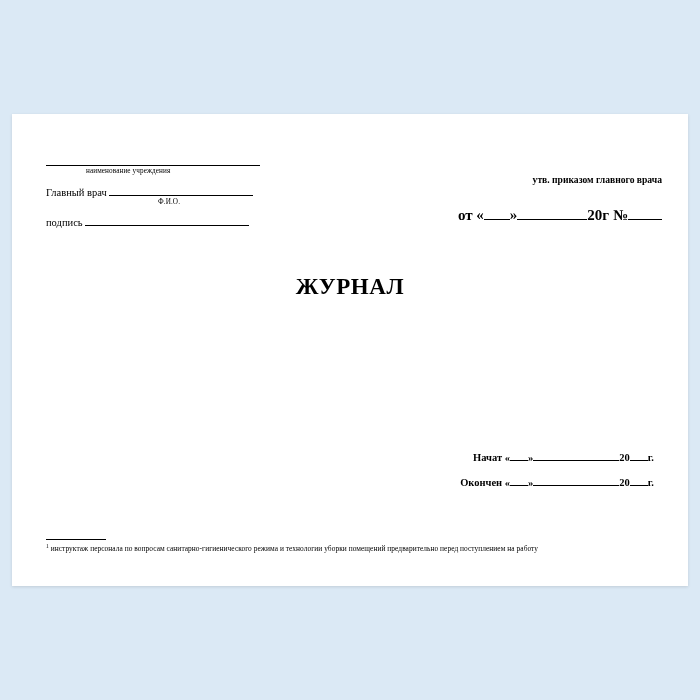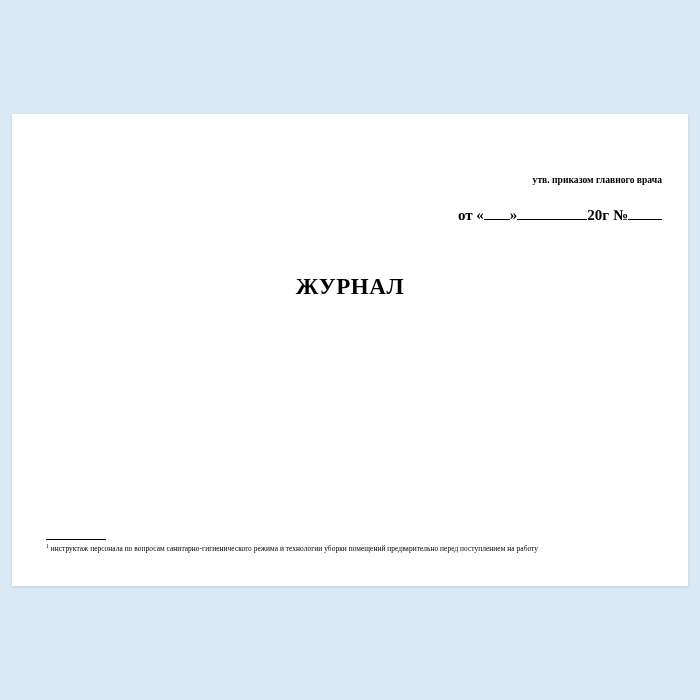--- a/index.html
+++ b/index.html
@@ -172,32 +172,55 @@
   }
   .footnote sup { font-size: 5.6px; }
 </style>
 </head>
 <body>
 
 <div class="page-wrap">
   <div class="sheet">
     <div class="inner">
 
+      <div class="hdr">
+        <div class="org-line"></div>
+        <div class="caption org-caption">наименование учреждения</div>
+
+        <div class="doctor-row">
+          <span class="lbl">Главный врач</span>
+          <span class="ln"></span>
+        </div>
+        <div class="caption fio-caption">Ф.И.О.</div>
+
+        <div class="sign-row">
+          <span class="lbl">подпись</span>
+          <span class="ln"></span>
+        </div>
+      </div>
 
       <div class="hdr-right">
         <span class="approve">утв. приказом главного врача</span>
         <div class="order-row">
           <span>от «</span><span class="ln-s"></span><span>»</span><span class="ln-m"></span><span>20</span><span>г №</span><span class="ln-xs"></span>
         </div>
       </div>
 
       <div class="title-block">
         <div class="title-main">ЖУРНАЛ</div>
       </div>
 
+      <div class="dates">
+        <div class="d-row">
+          <span>Начат «</span><span class="ln-day"></span><span>»</span><span class="ln-mon"></span><span>20</span><span class="ln-day"></span><span>г.</span>
+        </div>
+        <div class="d-row">
+          <span>Окончен «</span><span class="ln-day"></span><span>»</span><span class="ln-mon"></span><span>20</span><span class="ln-day"></span><span>г.</span>
+        </div>
+      </div>
 
       <div class="footnote-wrap">
         <div class="footnote-rule"></div>
         <div class="footnote">
           <sup>1</sup><span> инструктаж персонала по вопросам санитарно-гигиенического режима и технологии уборки помещений предварительно перед поступлением на работу</span>
         </div>
       </div>
 
     </div>
   </div>

